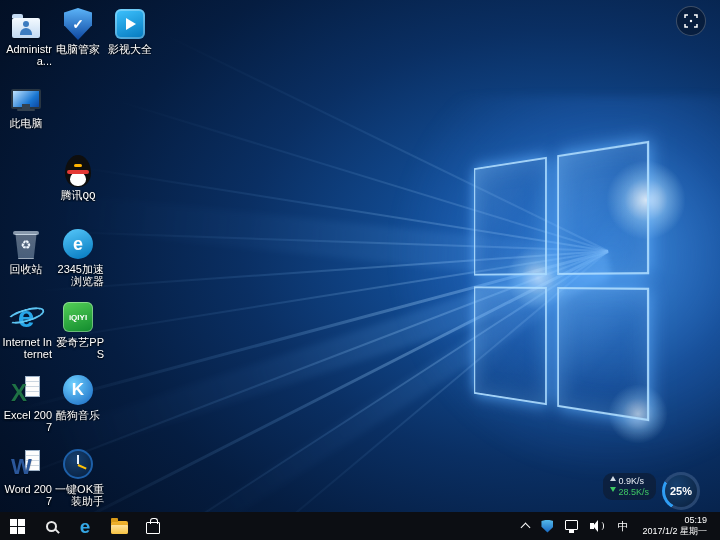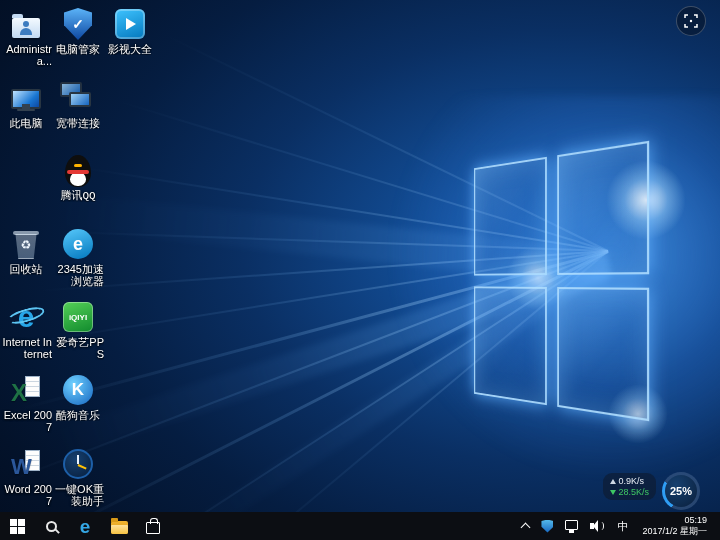--- a/index.html
+++ b/index.html
@@ -93,21 +93,21 @@
   .okclock { width:30px; height:30px; border-radius:50%; border:2px solid #1d5fa8; position:relative;
     background:radial-gradient(circle at 40% 32%, #16406f, #071e3d); }
   .okclock::before { content:""; position:absolute; left:50%; top:50%; width:2px; height:9px; background:#eaf4ff; transform:translate(-50%,-100%); }
   .okclock::after { content:""; position:absolute; left:50%; top:50%; width:9px; height:2px; background:#ffc107; transform-origin:0 50%; transform:rotate(24deg); }
 
   
   .capture { position:absolute; right:14px; top:6px; width:30px; height:30px; border-radius:50%; z-index:4;
     background:rgba(6,16,32,.5); border:1px solid rgba(255,255,255,.22); display:flex; align-items:center; justify-content:center; }
   .speed { position:absolute; right:64px; bottom:40px; z-index:4; background:rgba(14,24,40,.55); border-radius:9px;
     padding:3px 7px; display:flex; flex-direction:column; gap:1px; font-size:9px; }
-  .srow { display:flex; align-items:center; gap:2px; }
+  .srow { display:flex; align-items:flex-start; gap:2px; }
   .arrup { width:0; height:0; border-left:3px solid transparent; border-right:3px solid transparent; border-bottom:5px solid #cfd8e3; }
   .arrdn { width:0; height:0; border-left:3px solid transparent; border-right:3px solid transparent; border-top:5px solid #3ec764; }
   .upval { color:#e8eef5; } .dnval { color:#3ec764; }
   .ball { position:absolute; right:20px; bottom:30px; width:38px; height:38px; z-index:4;text-align:center; }
   .ballring { position:absolute; inset:0; border-radius:50%;
     background:conic-gradient(from 210deg, #2f9df4 0 25%, rgba(100,130,170,.35) 25% 100%); }
   .ballinner { position:absolute; inset:3px; border-radius:50%;
     background:radial-gradient(circle at 35% 30%, #16406f, #0a1f3c);
     display:flex; align-items:center; justify-content:center; color:#fff; font-size:11px; font-weight:bold; }
 
@@ -230,27 +230,20 @@
   </div>
 
   <div class="dicon" style="left:52px; top:6px;">
     <div class="art">
       <div class="shieldbig">
           <span>✓</span>
         </div>
     </div>
     <div class="lbl">电脑管家</div>
   </div>
-  <div class="dicon" style="left:52px; top:80px;">
-    <div class="art">
-      <div class="monS" style="left:0; top:2px; opacity:.85;"></div>
-      <div class="monS" style="left:9px; top:12px;"></div>
-    </div>
-    <div class="lbl">宽带连接</div>
-  </div>
   <div class="dicon" style="left:52px; top:153px;font-family:Liberation Mono, monospace;">
     <div class="art">
       <div class="qq">
           <div class="qqbody"></div>
           <div class="qqbelly"></div>
           <div class="qqbeak"></div>
           <div class="qqscarf"></div>
         </div>
     </div>
     <div class="lbl">腾讯QQ</div>

